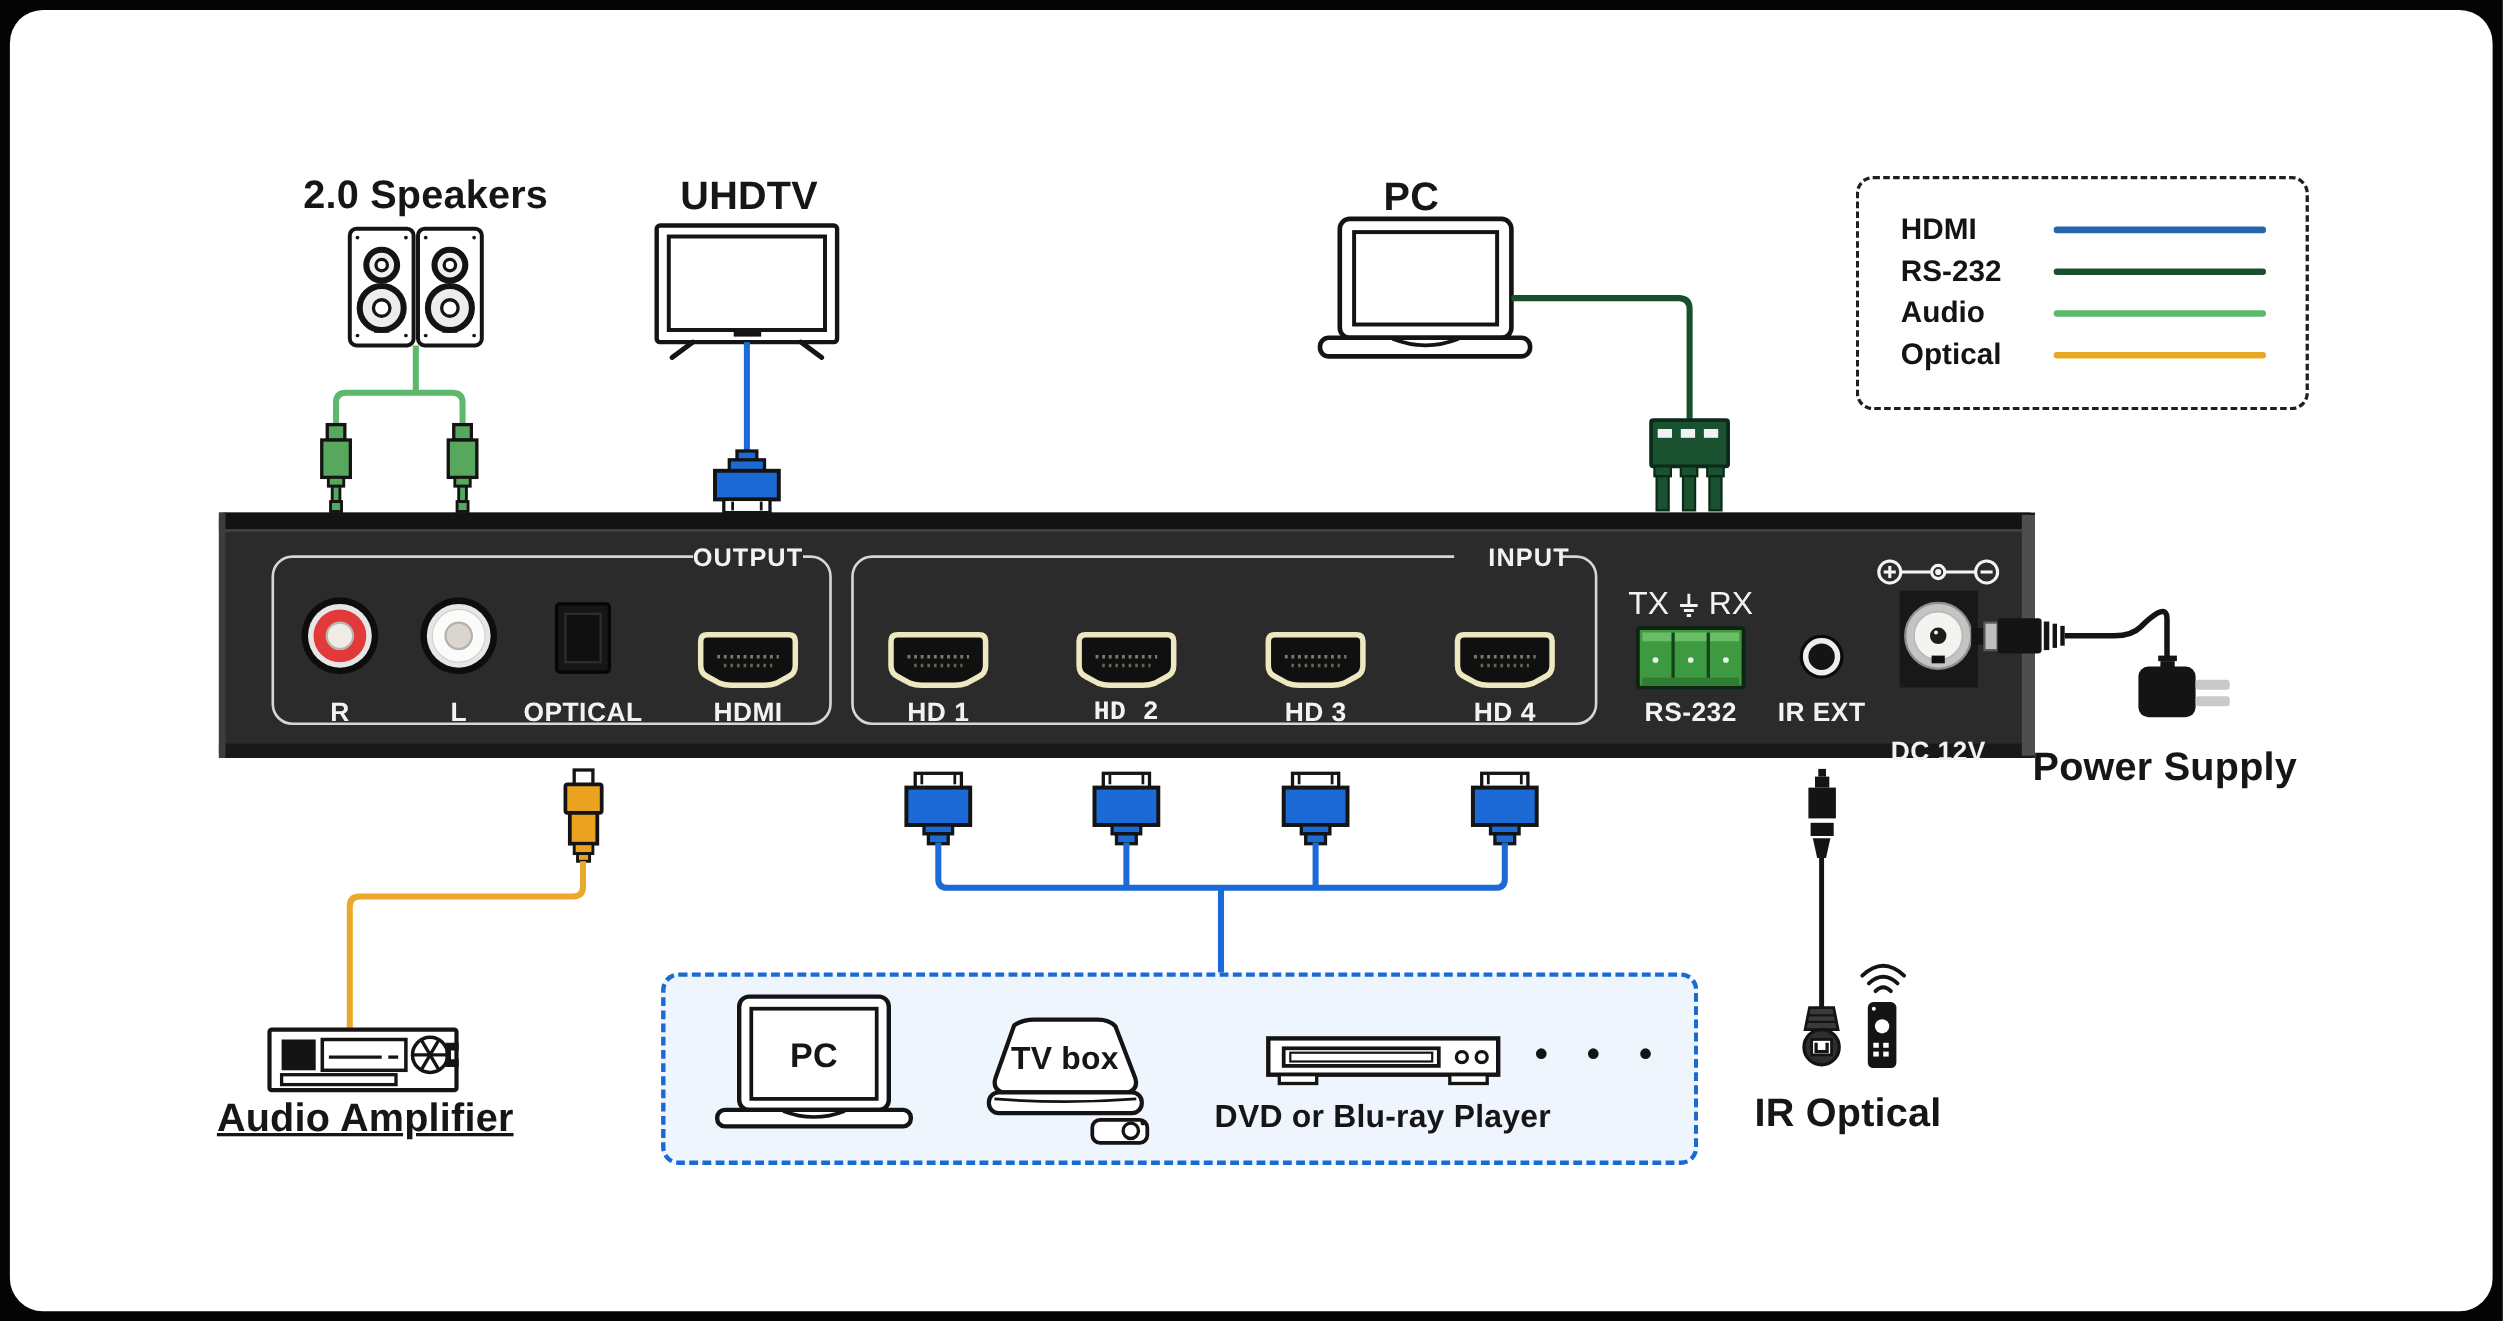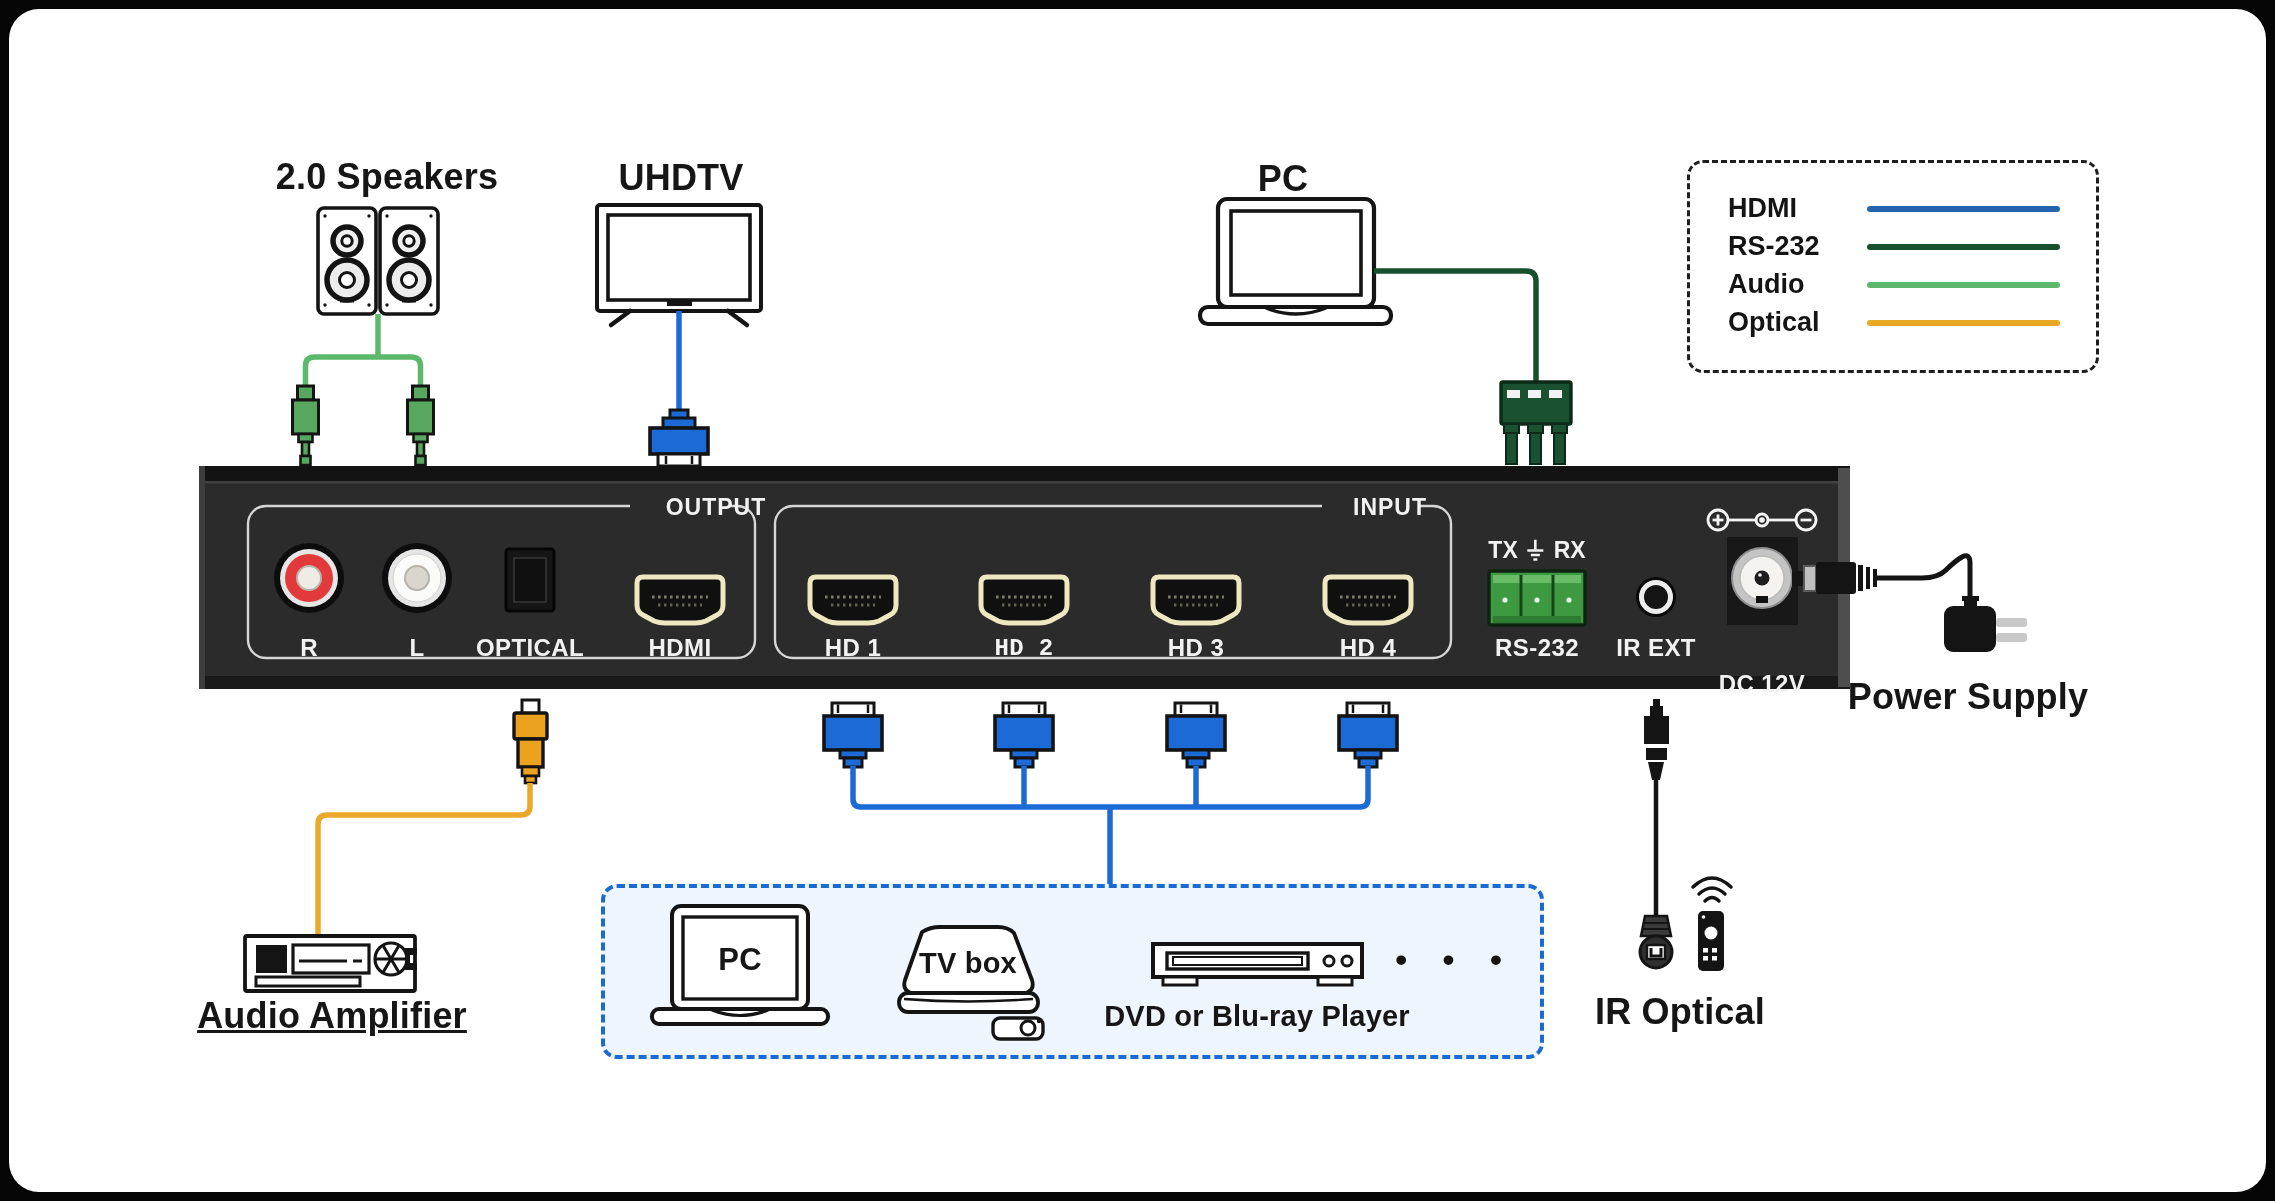--- a/index.html
+++ b/index.html
@@ -20,21 +20,21 @@
           justify-content:space-between;padding:30px 36px 32px 38px;}
   .legend-row{display:flex;align-items:center;}
   .legend-label{font-size:27px;font-weight:bold;color:#141414;width:150px;}
   .legend-line{width:208px;height:6px;border-radius:3px;margin-left:auto;}
   .line-hdmi{background:#2565ae;}
   .line-rs232{background:#17502c;}
   .line-audio{background:#5cb86a;}
   .line-optical{background:#e9a823;}
   
   #txrx{position:absolute;left:1537px;top:550px;transform:translate(-50%,-50%);
-        display:flex;align-items:center;gap:9px;color:#f2f2f2;font-weight:bold;font-size:23px;}
+        display:flex;align-items:center;gap:9px;color:#f2f2f2;font-weight:normal;font-size:29px;}
   
   #sources-box{position:absolute;left:601px;top:884px;width:943px;height:175px;box-sizing:border-box;
                border:4px dashed #1a6ad4;border-radius:16px;background:#eef5fc;}
 </style>
 </head>
 <body>
 
 <div id="canvas">
   <div id="sheet"></div>
 
@@ -324,21 +324,21 @@
   <span class="lbl lbl-big" style="left:1283px;top:179px;">PC</span>
   <span class="lbl lbl-big" style="left:332px;top:1016px;text-decoration:underline;">Audio Amplifier</span>
   <span class="lbl lbl-big" style="left:1968px;top:697px;">Power Supply</span>
   <span class="lbl lbl-big" style="left:1680px;top:1012px;">IR Optical</span>
 
   <span class="lbl lbl-icon" style="left:740px;top:960px;font-size:31px;">PC</span>
   <span class="lbl lbl-icon" style="left:968px;top:963px;font-size:29px;">TV box</span>
   <span class="lbl lbl-icon" style="left:1257px;top:1016px;font-size:29px;">DVD or Blu-ray Player</span>
   <span class="lbl dots" style="left:1455px;top:959px;">• • •</span>
 
-  <span class="lbl lbl-group" style="left:716px;top:507px;">OUTPUT</span>
+  <span class="lbl lbl-group" style="left:680px;top:507px;">OUTPUT</span>
   <span class="lbl lbl-group" style="left:1390px;top:507px;">INPUT</span>
   <span class="lbl lbl-panel" style="left:309px;top:648px;">R</span>
   <span class="lbl lbl-panel" style="left:417px;top:648px;">L</span>
   <span class="lbl lbl-panel" style="left:530px;top:648px;">OPTICAL</span>
   <span class="lbl lbl-panel" style="left:680px;top:648px;">HDMI</span>
   <span class="lbl lbl-panel" style="left:853px;top:648px;">HD 1</span>
   <span class="lbl lbl-panel" style="left:1024px;top:648px;font-family:Liberation Mono, monospace;">HD 2</span>
   <span class="lbl lbl-panel" style="left:1196px;top:648px;">HD 3</span>
   <span class="lbl lbl-panel" style="left:1368px;top:648px;">HD 4</span>
   <span class="lbl lbl-panel" style="left:1537px;top:648px;">RS-232</span>

